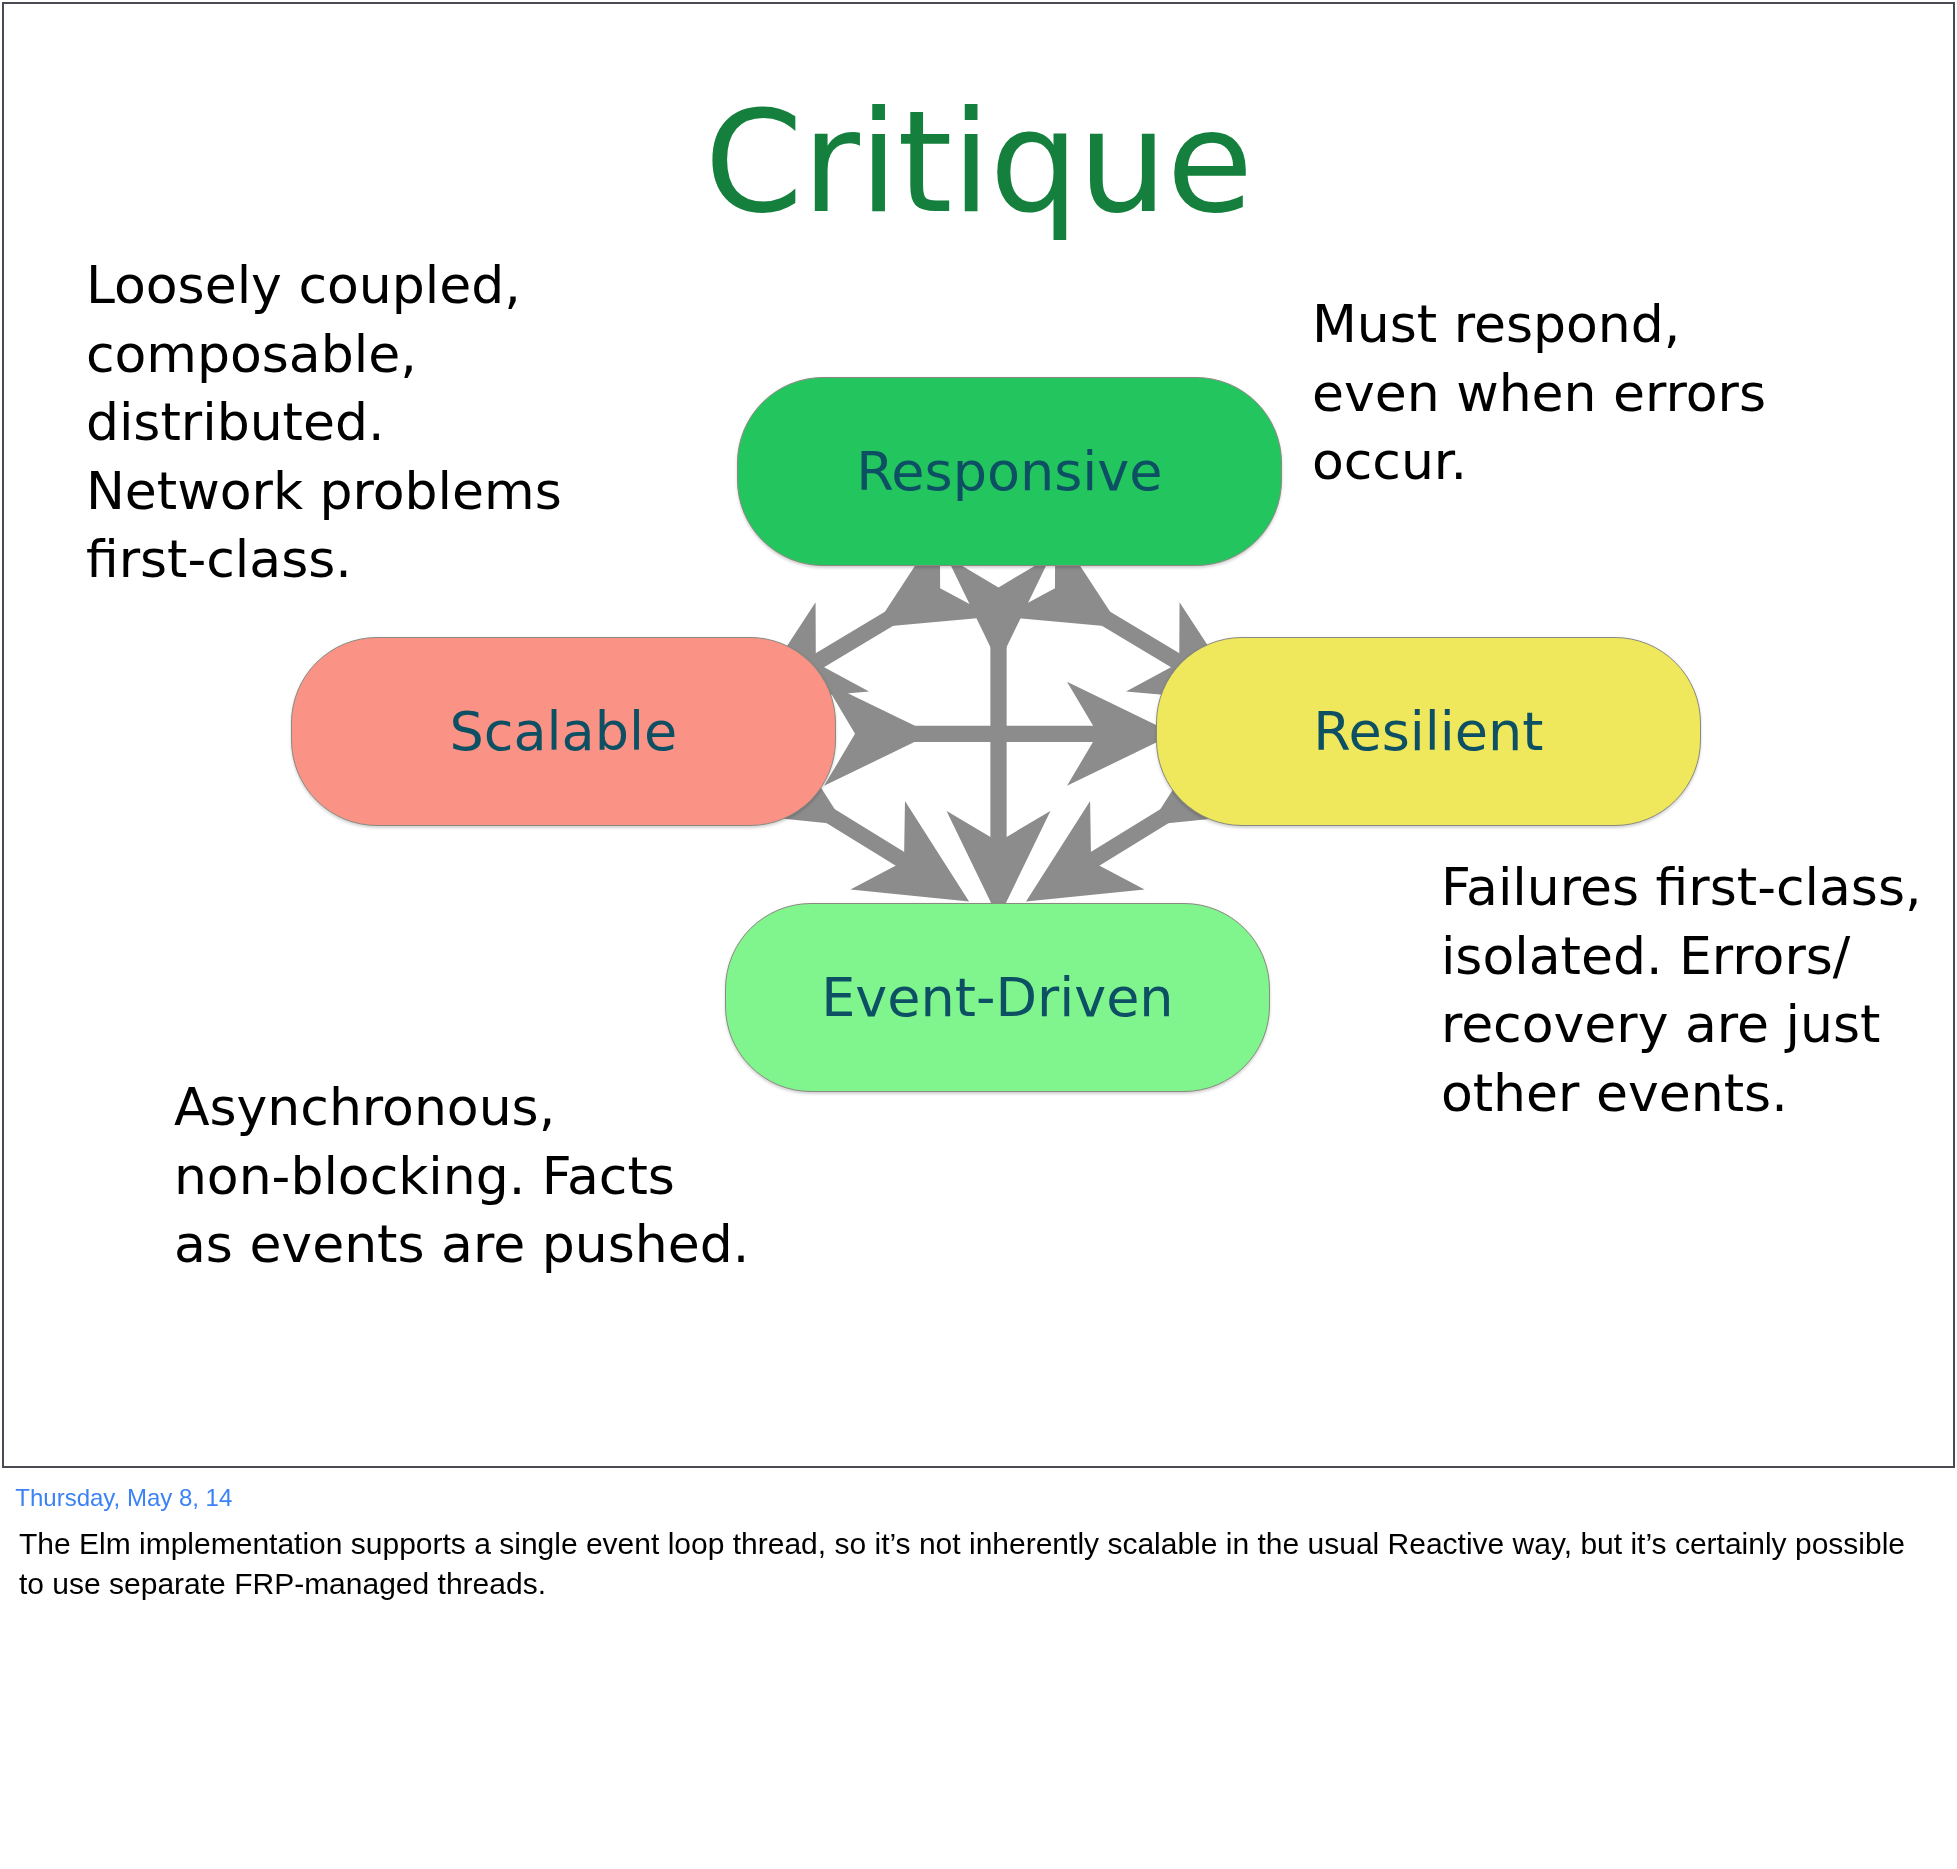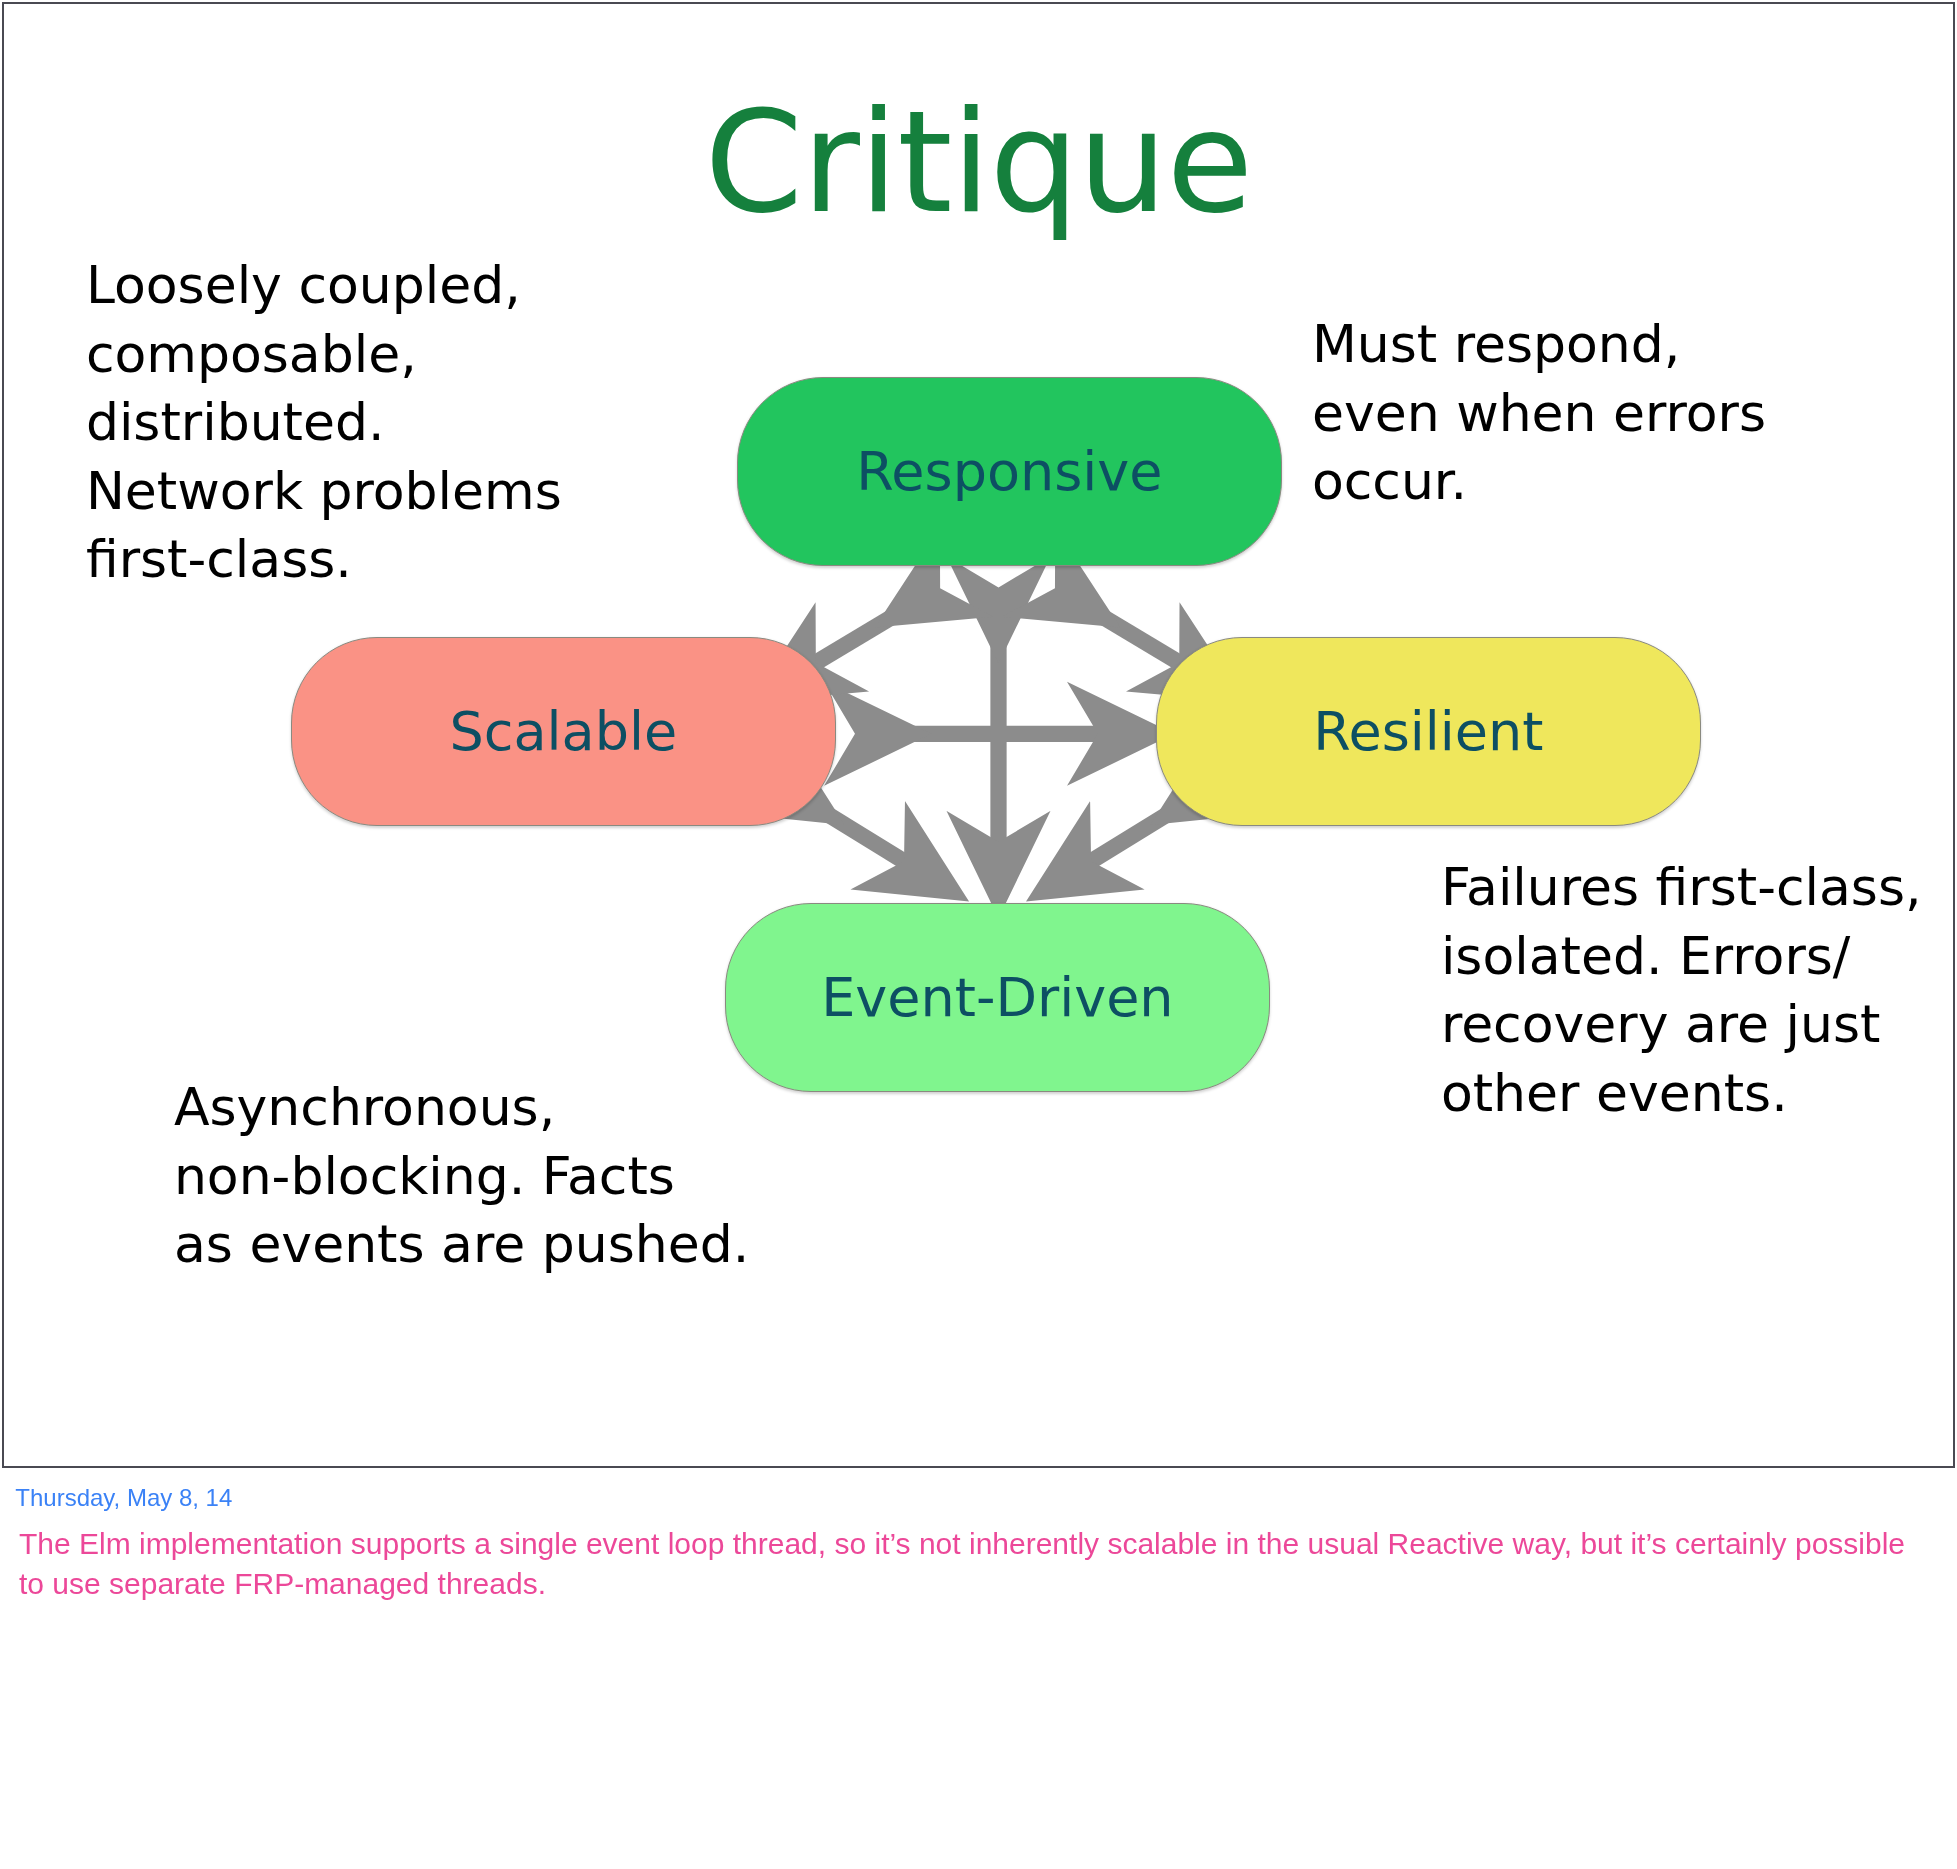--- a/index.html
+++ b/index.html
@@ -45,21 +45,21 @@
   
   .annot {
     position: absolute;
     color: #000000;
     font-family: "DejaVu Sans", sans-serif;
     font-size: 52px;
     line-height: 1.32;
     white-space: pre-line;
   }
   #annot-scalable   { left: 67px;  top: 247px;  width: 574px; margin-left: 15px; }
-  #annot-responsive { left: 1308px; top: 306px; width: 574px; }
+  #annot-responsive { left: 1308px; top: 286px; width: 574px; }
   #annot-resilient  { left: 1437px; top: 849px; width: 535px; }
   #annot-event      { left: 170px;  top: 1069px; width: 650px; }
 
   
   #diagram {
     position: absolute;
     left: 287px;
     top: 354px;
     width: 1415px;
     height: 765px;
@@ -117,21 +117,21 @@
     color: #3b82f6;
     font-family: "Liberation Sans", sans-serif;
   }
   #footer-note {
     position: absolute;
     left: 19px;
     top: 1524px;
     width: 1902px;
     font-size: 30px;
     line-height: 1.33;
-    color: #ec4899;
+    color: #000000;
     font-family: "Liberation Sans", sans-serif;
   }
 </style>
 </head>
 <body>
 
 <div id="slide">
 
   <div id="slide-title">Critique</div>
 

